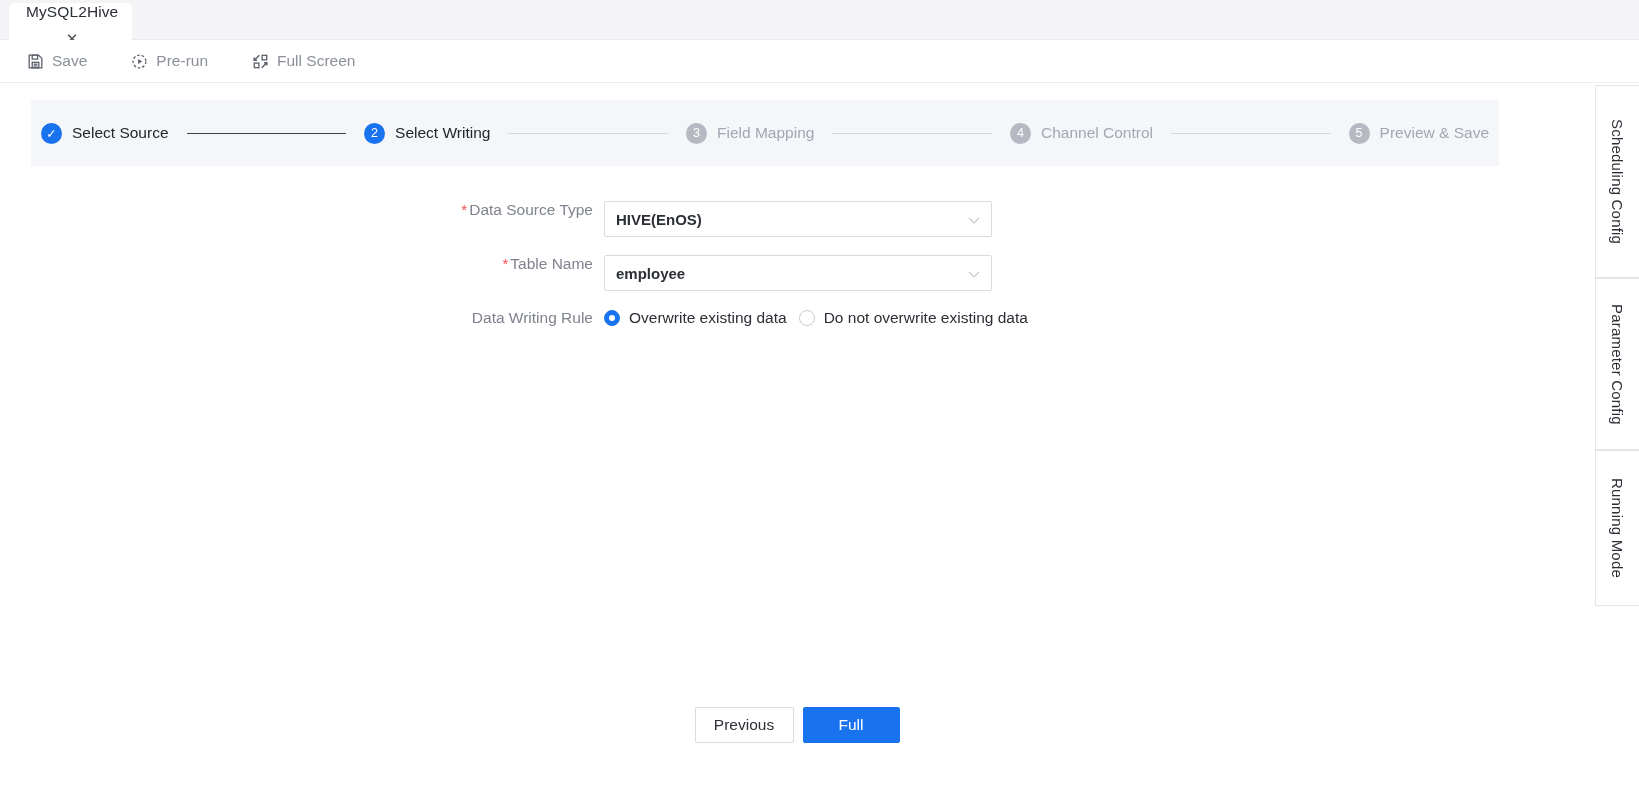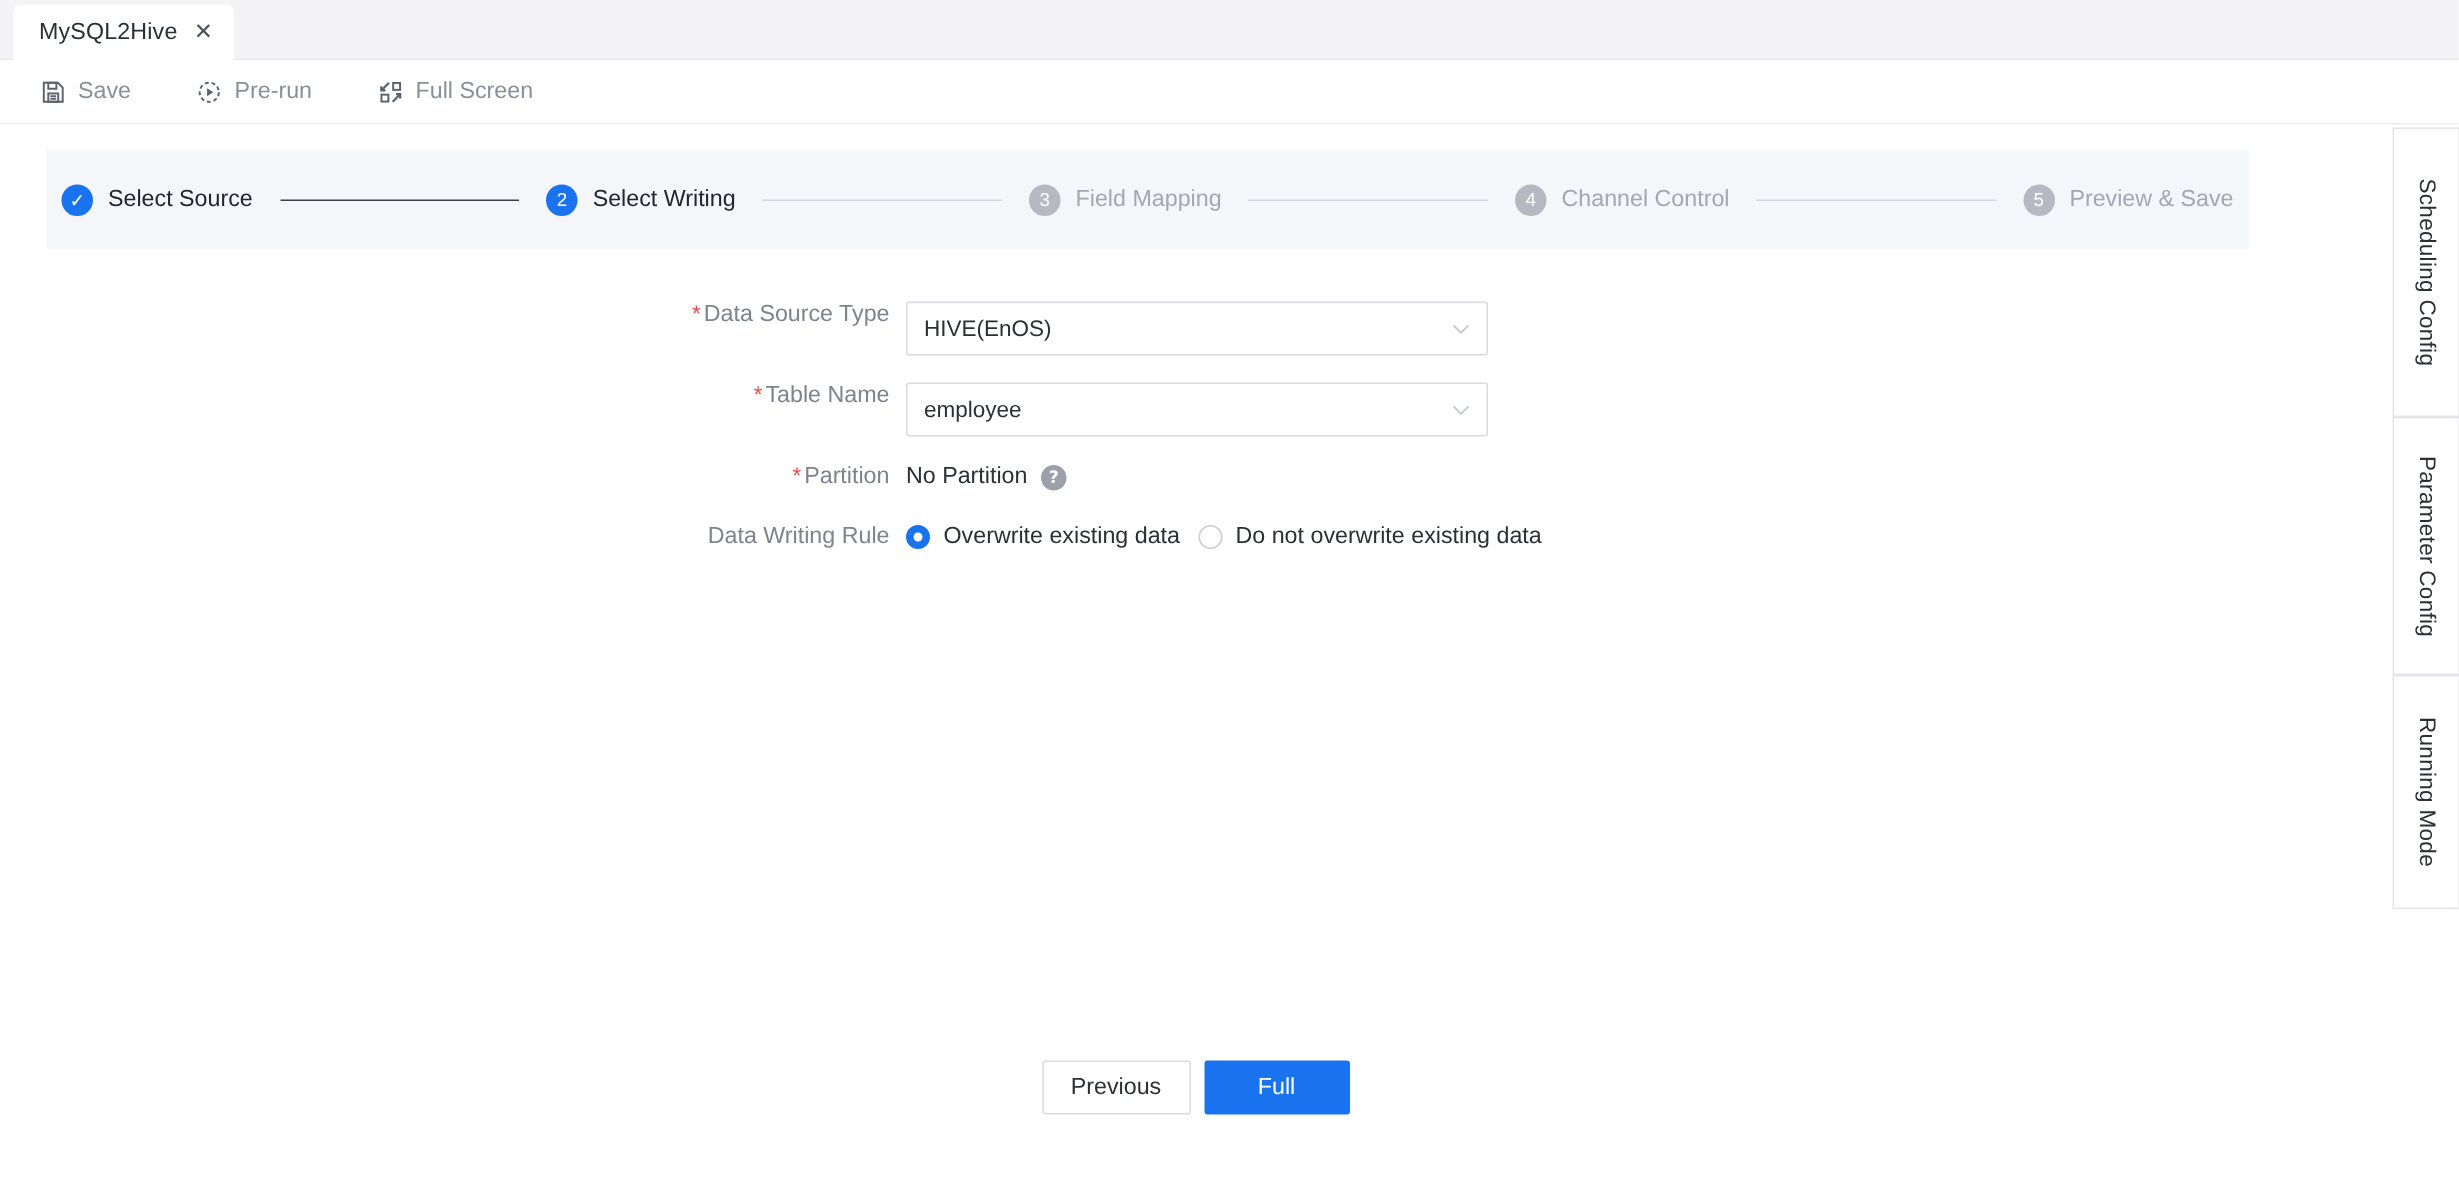--- a/index.html
+++ b/index.html
@@ -20,20 +20,21 @@
   }
   .doc-tab {
     position: absolute; top: 3px; left: 9px;
     height: 37px;
     padding: 0 14px 0 17px;
     background: #ffffff;
     border-top-left-radius: 5px;
     border-top-right-radius: 5px;
     display: flex; align-items: center;
     gap: 11px;
+    flex-direction: column;
   }
   .doc-tab-label {
     font-size: 15.5px; color: #2b2f36; letter-spacing: .1px;
   }
   .doc-tab-close {
     font-size: 15px; color: #4c5158; line-height: 1;
     cursor: pointer; font-family: "DejaVu Sans", sans-serif;
   }
 
   
@@ -93,21 +94,21 @@
     padding-right: 11px; white-space: nowrap;
   }
   .req { color: #f04a4a; margin-right: 2px; font-size: 15px; }
   .select {
     width: 388px; height: 36px;
     border: 1px solid #d9dbe2; border-radius: 2px;
     background: #ffffff;
     display: flex; align-items: center;
     padding: 0 11px;
     font-size: 15px; color: #2c2f36;
-    cursor: pointer; position: relative;
+    cursor: pointer; position: relative; font-weight: bold;
   }
   .select .chev {
     position: absolute; right: 11px; top: 50%;
     transform: translateY(-50%);
     color: #bfc3cb;
   }
   .plain-value { font-size: 15.5px; color: #2c2f36; display: flex; align-items: center; gap: 9px; }
   .help-icon {
     width: 17px; height: 17px; border-radius: 50%;
     background: #9ca0aa; color: #ffffff;
@@ -276,29 +277,20 @@
       <div class="select">
         <span>employee</span>
         <span class="chev">
           <svg width="12" height="8" viewBox="0 0 12 8" fill="none" stroke="#c2c6ce" stroke-width="1.2">
               <path d="M1 1.4L6 6.4l5-5"></path>
             </svg>
         </span>
       </div>
     </div>
 
-    <div class="frow" style="margin-bottom:22px;">
-      <div class="flabel">
-        <span class="req">*</span><span>Partition</span>
-      </div>
-      <div class="plain-value">
-        <span>No Partition</span>
-        <span class="help-icon">?</span>
-      </div>
-    </div>
 
     <div class="frow">
       <div class="flabel">Data Writing Rule</div>
       <div class="radio-group">
         <div class="radio-opt">
           <span class="radio checked"></span>
           <span class="radio-label">Overwrite existing data</span>
         </div>
         <div class="radio-opt">
           <span class="radio"></span>

